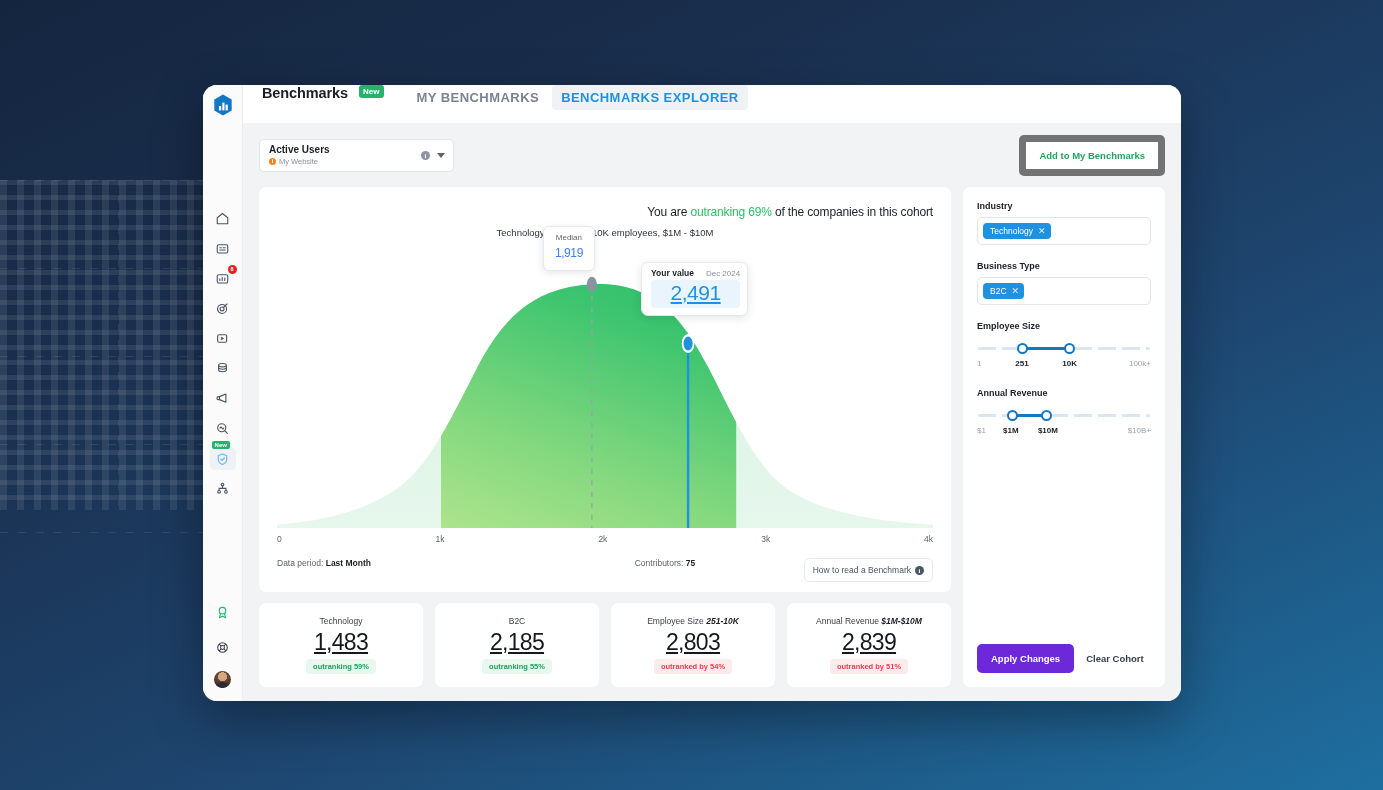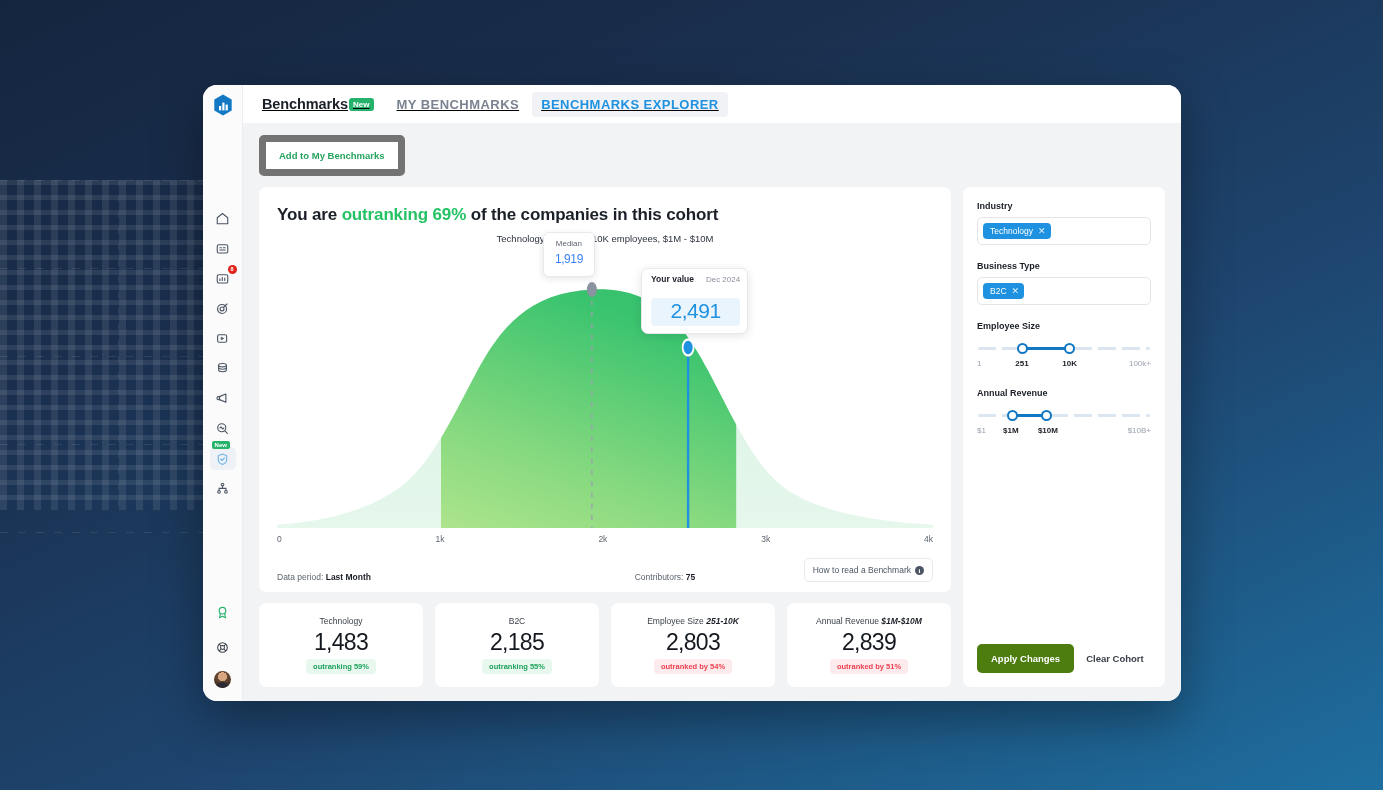--- a/index.html
+++ b/index.html
@@ -95,23 +95,23 @@
     background:#2c2a33; border-radius: 6px 6px 0 0;
   }
 
   
   .main { flex: 1; display: flex; flex-direction: column; min-width: 0; }
 
   
   .topbar {
     height: 38px; flex: 0 0 38px;
     background: #fff;
-    display: flex; align-items: center;
+    display: flex; align-items: flex-start;
     padding: 0 16px 0 19px;
-    text-decoration: underline;
+    gap: 10px;
   }
   .app-title { font-size: 14.5px; font-weight: bold; color: #1b1f27; letter-spacing: -.1px; }
   .title-new {
     background: #25b36b; color: #fff; font-size: 8px; font-weight: bold;
     padding: 2px 4px; border-radius: 3px; margin-left: 1px;
   }
   .tabs { display: flex; align-items: center; gap: 4px; margin-left: 14px; }
   .tab {
     font-size: 13px; font-weight: bold; letter-spacing: .45px;
     color: #7b8290; padding: 5px 9px; border-radius: 4px;
@@ -154,21 +154,21 @@
 
   .board { flex: 1; display: flex; gap: 12px; min-height: 0; }
   .board-left { flex: 1; display: flex; flex-direction: column; gap: 11px; min-width: 0; }
 
   .chart-card {
     background: #fff; border-radius: 7px;
     padding: 18px 18px 10px 18px;
     display: flex; flex-direction: column;
     flex: 1; min-height: 0; position: relative;
   }
-  .headline { text-align: left; font-size: 17px; font-weight: bold; color: #1b1f27; letter-spacing: -.15px; }
+  .headline { text-align: right; font-size: 12px; font-weight: normal; color: #1b1f27; letter-spacing: -.15px; }
   .headline .hl { color: #24c264; }
   .subhead { text-align: center; font-size: 9.5px; color: #2d333d; margin-top: 8px; }
 
   .plot-wrap { position: relative; flex: 1; margin-top: 10px; min-height: 0; }
   .plot { position: absolute; left: 0; right: 0; bottom: 26px; top: 0; }
   .plot svg { width: 100%; height: 100%; display: block; }
 
   .axis {
     position: absolute; left: 0; right: 0; bottom: 6px; height: 14px;
     display: flex; justify-content: space-between;
@@ -187,27 +187,27 @@
   .callout-you {
     position: absolute; background: #fff;
     border: 1px solid #e7e9ed; border-radius: 7px;
     box-shadow: 0 2px 9px rgba(20,30,50,.12);
     padding: 5px 7px 7px 9px;
   }
   .cy-head { display: flex; align-items: baseline; gap: 12px; }
   .cy-head .t1 { font-size: 8.5px; font-weight: bold; color: #1b1f27; }
   .cy-head .t2 { font-size: 8px; color: #8a909c; }
   .cy-val {
-    margin-top: 14px; background: #eaf4fd; border-radius: 4px;
+    margin-top: 2px; background: #eaf4fd; border-radius: 4px;
     font-size: 21px; color: #1e92e0; text-align: center;
-    padding: 1px 6px 3px 6px; letter-spacing: -.5px;
+    padding: 1px 6px 3px 6px; letter-spacing: -.5px; text-decoration: underline;
   }
 
   .chart-foot {
-    display: flex; align-items: flex-end;
+    display: flex; align-items: flex-start;
     font-size: 8.5px; color: #5d646f;
     padding-top: 4px;
   }
   .foot-a { width: 38%; }
   .foot-b { flex: 1; text-align: center; }
   .foot-a b, .foot-b b { color: #1b1f27; }
   .how-btn {
     background: #fff; border: 1px solid #e7e9ed; border-radius: 5px;
     font-size: 8.5px; color: #4b5563;
     padding: 6px 8px; display: flex; align-items: center; gap: 4px;
@@ -216,21 +216,21 @@
   .how-btn .info-i { margin-right: 0; background: #4b5563; }
 
   .stat-row { display: flex; gap: 12px; flex: 0 0 84px; }
   .stat-card {
     flex: 1; background: #fff; border-radius: 7px;
     display: flex; flex-direction: column; align-items: center;
     justify-content: center; gap: 3px;
   }
   .stat-label { font-size: 8.5px; color: #3a4049; }
   .stat-label b { color: #1b1f27; font-style: italic; }
-  .stat-value { font-size: 23px; color: #14181f; letter-spacing: -.7px; line-height: 27px; }
+  .stat-value { font-size: 23px; color: #14181f; letter-spacing: -.7px; line-height: 27px; text-decoration: underline; }
   .pill { font-size: 7.5px; font-weight: bold; padding: 3px 7px; border-radius: 4px; }
   .pill.up { background: #e8f8ee; color: #1da25c; }
   .pill.down { background: #fdeaec; color: #ee3e4f; }
 
   
   .panel {
     width: 202px; flex: 0 0 202px;
     background: #fff; border-radius: 7px;
     display: flex; flex-direction: column;
     padding: 14px 14px 0 14px;
@@ -269,21 +269,21 @@
   }
   .ticks { position: relative; height: 13px; margin-top: 4px; font-size: 8px; }
   .ticks span { position: absolute; color: #9aa1ad; white-space: nowrap; }
   .ticks span.on { color: #1b1f27; font-weight: bold; }
 
   .panel-actions {
     margin-top: auto; display: flex; align-items: center; gap: 12px;
     padding: 12px 0 14px 0;
   }
   .apply-btn {
-    background: #4d7c0f; color: #fff; border: none; border-radius: 5px;
+    background: #6d28d9; color: #fff; border: none; border-radius: 5px;
     font-size: 9.5px; font-weight: bold; padding: 9px 14px;
   }
   .clear-btn { background: none; border: none; font-size: 9.5px; font-weight: bold; color: #3a4049; }
 </style>
 </head>
 <body>
 
 <div class="bg-grid">
   <i style="top:0"></i>
     <i style="top:88px"></i>
@@ -402,20 +402,31 @@
       <span class="title-new">New</span>
       <div class="tabs">
         <div class="tab">MY BENCHMARKS</div>
         <div class="tab active">BENCHMARKS EXPLORER</div>
       </div>
     </div>
 
     <div class="content">
 
       <div class="content-head">
+        <div class="metric-select">
+          <div class="metric-texts">
+            <div class="metric-name">Active Users</div>
+            <div class="metric-sub">
+              <span class="site-dot"></span>
+              <span>My Website</span>
+            </div>
+          </div>
+          <span class="info-i">i</span>
+          <span class="chev"></span>
+        </div>
         <button class="add-btn">Add to My Benchmarks</button>
       </div>
 
       <div class="board">
 
         <div class="board-left">
 
           <div class="chart-card">
             <div class="headline">
               <span>You are </span><span class="hl">outranking 69%</span><span> of the companies in this cohort</span>

